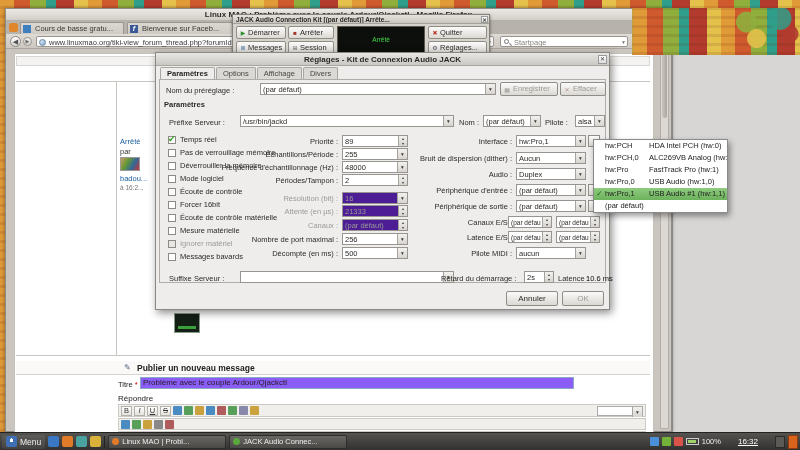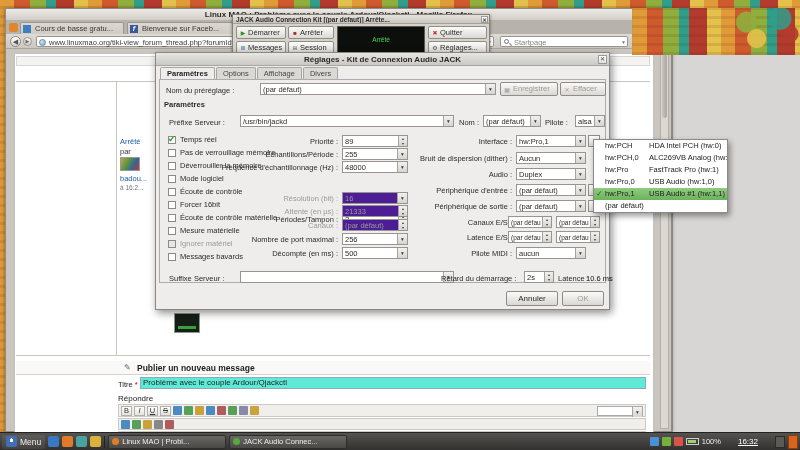--- a/index.html
+++ b/index.html
@@ -51,21 +51,21 @@
   .post-meta.plain{color:#333;}
   .post-meta.small{font-size:6.5px;color:#777;}
   .avatar{left:114px;top:148px;width:20px;height:14px;border:1px solid #999;background:linear-gradient(120deg,#c96,#693,#369,#c33);}
   .thumb{left:168px;top:304px;width:26px;height:20px;background:#141f16;border:1px solid #8a9a8a;}
   .thumb::after{content:"";position:absolute;left:3px;top:12px;right:3px;height:3px;background:#39a03c;}
   .comp-head{left:10px;top:352px;width:634px;height:14px;background:#faf9f7;border-bottom:1px solid #d5d3cf;}
   .comp-head .ch-icon{position:absolute;left:108px;top:2px;font-size:8px;color:#566a88;}
   .comp-head .ch-txt{position:absolute;left:121px;top:2px;font-size:8.5px;font-weight:bold;color:#222;}
   .titre-lab{left:112px;top:371px;font-size:7.5px;color:#222;white-space:nowrap;}
   .req{color:#c00;}
-  .titre-input{left:134px;top:368px;width:506px;height:12px;background:#5eead4;border:1px solid #89a9c4;font-size:8px;line-height:10px;padding:0 2px;color:#1f1f1f;white-space:nowrap;overflow:hidden;}
+  .titre-input{left:134px;top:368px;width:434px;height:12px;background:#8b5cf6;border:1px solid #89a9c4;font-size:8px;line-height:10px;padding:0 2px;color:#1f1f1f;white-space:nowrap;overflow:hidden;}
   .repondre{left:112px;top:385px;font-size:8px;color:#222;}
   .toolbar{left:112px;top:395px;width:528px;height:13px;background:#f0efec;border:1px solid #cdcac5;display:flex;align-items:center;gap:2px;padding:0 2px;}
   .toolbar.tb2{top:409px;height:12px;}
   .fmt{width:11px;height:10px;flex:none;background:linear-gradient(#fff,#e4e2de);border:1px solid #b4b1ab;font-size:7.5px;line-height:8px;text-align:center;color:#333;}
   .fmt.i{font-style:italic;} .fmt.u{text-decoration:underline;} .fmt.s{text-decoration:line-through;}
   .ticon{width:9px;height:9px;flex:none;border-radius:1px;background:#888;}
   .tb-spacer{flex:1;}
   .tb-combo{position:relative;width:46px;height:10px;flex:none;background:#fff;border:1px solid #aaa;}
   .textarea-sliver{left:112px;top:422px;width:528px;height:2px;background:#fff;border:1px solid #cdcac5;border-bottom:none;}
   .sb{position:absolute;right:2px;top:42px;width:9px;bottom:2px;background:#dcd9d4;border:1px solid #b3afa8;}
@@ -378,21 +378,21 @@
           <span class="ca">▾</span>
         </div>
     </div>
     <div class="prow" style="top:108px;">
       <span class="plab">Fréquence d'échantillonnage (Hz) :</span>
       <div class="combo" style="right:0;top:0;width:66px;">
           <span class="ct">48000</span>
           <span class="ca">▾</span>
         </div>
     </div>
-    <div class="prow" style="top:121px;margin-top:39px;">
+    <div class="prow" style="top:121px;">
       <span class="plab">Périodes/Tampon :</span>
       <div class="spin">
           <span class="ct">2</span>
           <span class="sa">
             <i>▴</i>
             <i>▾</i>
           </span>
         </div>
     </div>
     <div class="prow disabledrow disabled" style="top:139px;">

